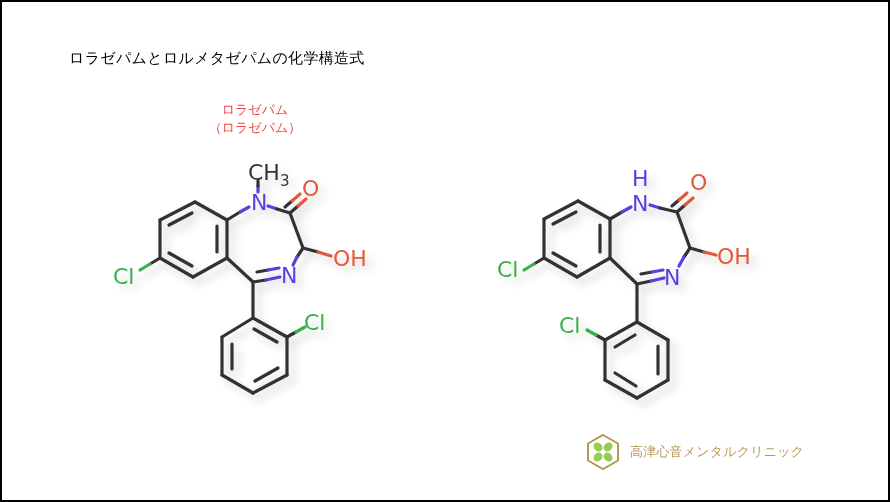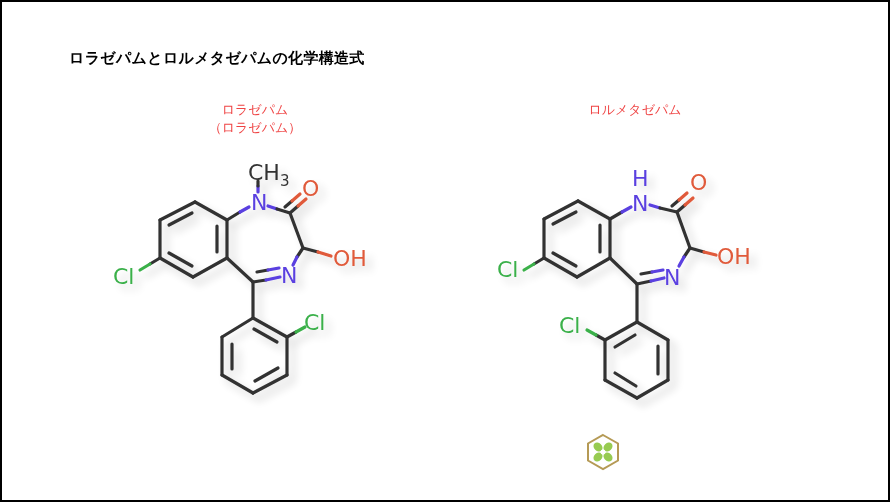--- a/index.html
+++ b/index.html
@@ -3,21 +3,21 @@
 <meta charset="utf-8">
 <style>
   html, body { margin: 0; padding: 0; background: #ffffff; }
   body { width: 890px; height: 502px; overflow: hidden; font-family: "DejaVu Sans", sans-serif; }
   .frame {
     position: absolute; left: 0; top: 0; width: 886px; height: 498px;
     border: 2px solid #000000; background: #ffffff;
   }
   .title {
     position: absolute; left: 69px; top: 49px;
-    font-size: 15px; font-weight: bold; color: #000000; letter-spacing: 0.3px;
+    font-size: 15px; font-weight: normal; color: #000000; letter-spacing: 0.3px;
     font-family: "DejaVu Sans", sans-serif;
   }
   .label {
     position: absolute; text-align: center; color: #ef4444;
     font-size: 13px; line-height: 18px; font-family: "DejaVu Sans", sans-serif;
   }
   .label.left { left: 150px; top: 101px; width: 210px; }
   .label.right { left: 520px; top: 101px; width: 230px; }
   svg.mol { position: absolute; left: 0; top: 0; }
   .logo { position: absolute; left: 584px; top: 433px; display: flex; align-items: center; }
@@ -32,21 +32,20 @@
 <div class="frame"></div>
 
 <div class="title">ロラゼパムとロルメタゼパムの化学構造式</div>
 
 <div class="label left">
   <div>ロラゼパム</div>
   <div>（ロラゼパム）</div>
 </div>
 
 <div class="label right">
-  <div>ロルメタゼパム</div>
 </div>
 
 <svg class="mol" width="890" height="502" viewBox="0 0 890 502">
   <defs>
     <filter id="shadow" x="-20%" y="-20%" width="140%" height="140%">
       <feGaussianBlur in="SourceAlpha" stdDeviation="4"></feGaussianBlur>
       <feOffset dx="6" dy="6" result="o"></feOffset>
       <feComponentTransfer>
           <feFuncA type="linear" slope="0.18"></feFuncA>
         </feComponentTransfer>
@@ -203,13 +202,14 @@
   <svg width="38" height="38" viewBox="0 0 38 38">
     <polygon points="19,2 34,10.5 34,27.5 19,36 4,27.5 4,10.5" fill="#ffffff" stroke="#b59a55" stroke-width="2"></polygon>
     <g fill="#8cc63f" opacity="0.9">
       <ellipse cx="14" cy="14" rx="5" ry="4" transform="rotate(45 14 14)"></ellipse>
       <ellipse cx="24" cy="14" rx="5" ry="4" transform="rotate(-45 24 14)"></ellipse>
       <ellipse cx="14" cy="24" rx="5" ry="4" transform="rotate(-45 14 24)"></ellipse>
       <ellipse cx="24" cy="24" rx="5" ry="4" transform="rotate(45 24 24)"></ellipse>
     </g>
     <circle cx="19" cy="19" r="2.5" fill="#ffffff"></circle>
   </svg>
+  <span class="logo-text">高津心音メンタルクリニック</span>
 </div>
 
 </body></html>

